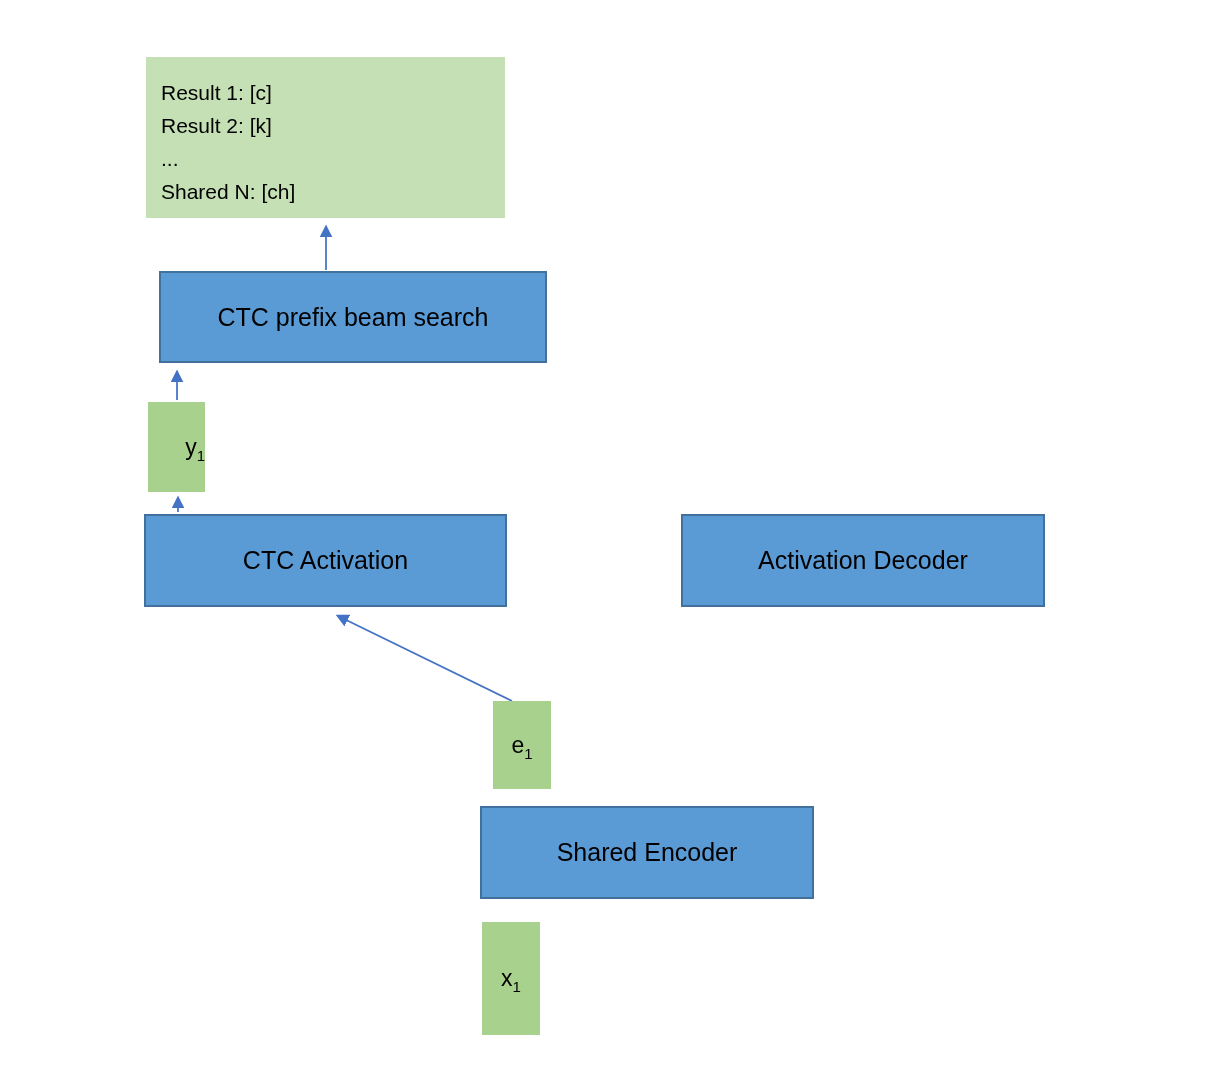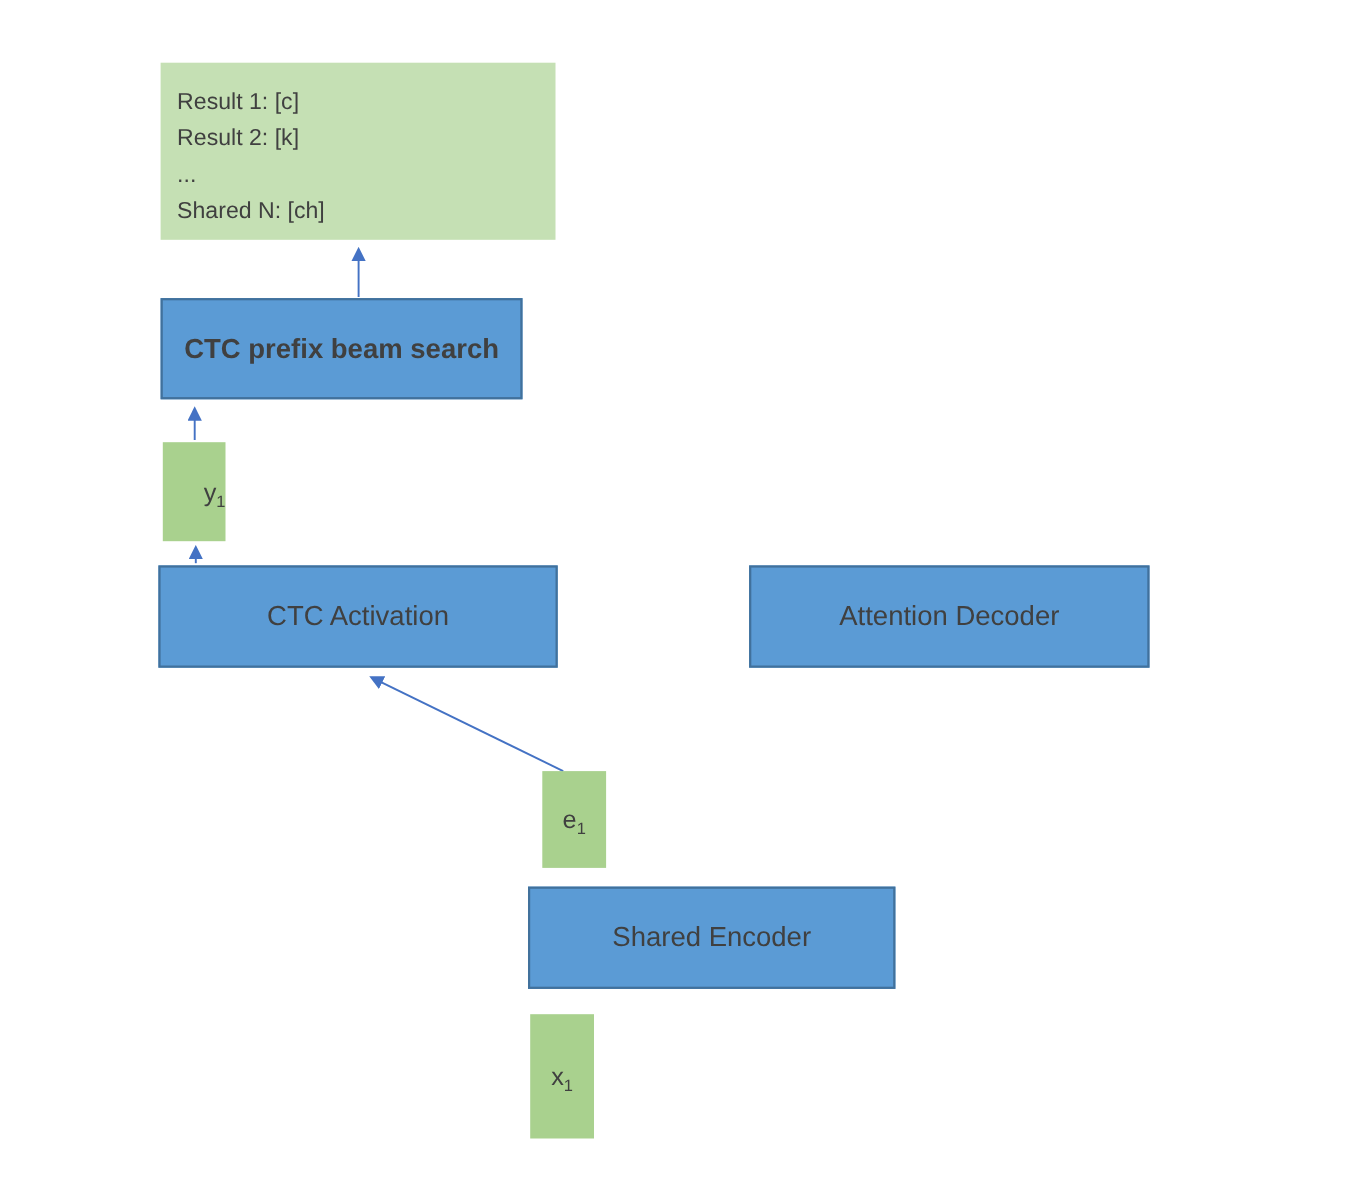--- a/index.html
+++ b/index.html
@@ -19,21 +19,21 @@
     left: 0; top: 0;
     width: 1227px; height: 1080px;
     pointer-events: none;
   }
 
   .box {
     position: absolute;
     display: flex;
     align-items: center;
     justify-content: center;
-    color: #404040;
+    color: #000000;
   }
 
   
   .box-blue {
     background: #5b9bd5;
     border: 2px solid #41719c;
     font-size: 25px;
   }
 
   
@@ -53,21 +53,21 @@
     background: #a9d18e;
     font-size: 23px;
   }
   .var-label sub {
     font-size: 15px;
     line-height: 0;
   }
 
   
   .results-box        { left: 146px; top: 57px;  width: 359px; height: 161px; }
-  .beam-search-box    { left: 146px; top: 271px; width: 329px; height: 92px; font-weight: bold;  }
+  .beam-search-box    { left: 159px; top: 271px; width: 388px; height: 92px;  }
   .y1-box             { left: 148px; top: 402px; width: 57px;  height: 90px; justify-content: flex-end;  }
   .ctc-activation-box { left: 144px; top: 514px; width: 363px; height: 93px;  }
   .attn-decoder-box   { left: 681px; top: 514px; width: 364px; height: 93px;  }
   .e1-box             { left: 481px; top: 701px; width: 58px;  height: 88px; margin-left: 12px;  }
   .shared-encoder-box { left: 480px; top: 806px; width: 334px; height: 93px;  }
   .x1-box             { left: 482px; top: 922px; width: 58px;  height: 113px; text-align: right;  }
 </style>
 </head>
 <body>
 
@@ -98,21 +98,21 @@
 
   <div class="box box-green y1-box">
     <span class="var-label"><span>y</span><sub>1</sub></span>
   </div>
 
   <div class="box box-blue ctc-activation-box">
     <span>CTC Activation</span>
   </div>
 
   <div class="box box-blue attn-decoder-box">
-    <span>Attention Decoder</span>
+    <span>Activation Decoder</span>
   </div>
 
   <div class="box box-green e1-box">
     <span class="var-label"><span>e</span><sub>1</sub></span>
   </div>
 
   <div class="box box-blue shared-encoder-box">
     <span>Shared Encoder</span>
   </div>
 

